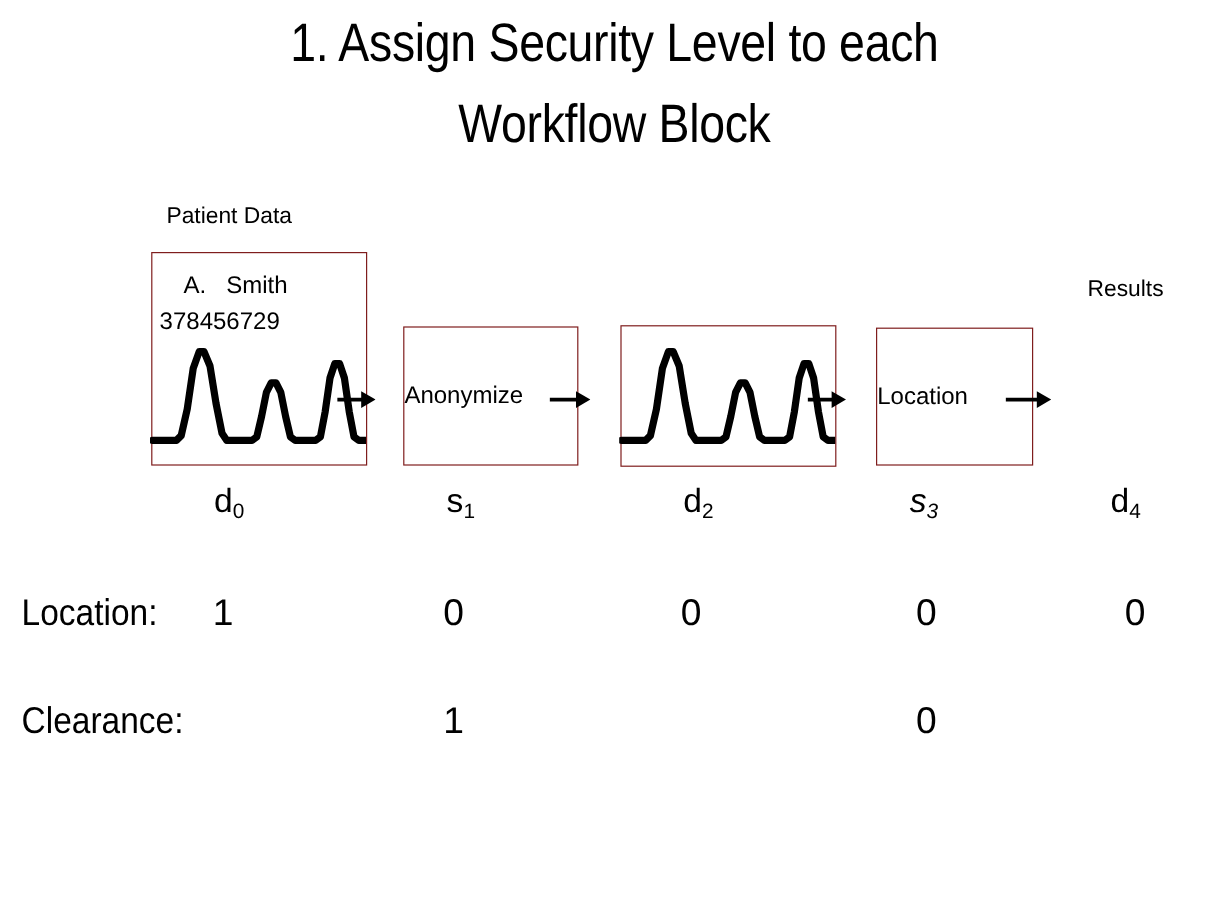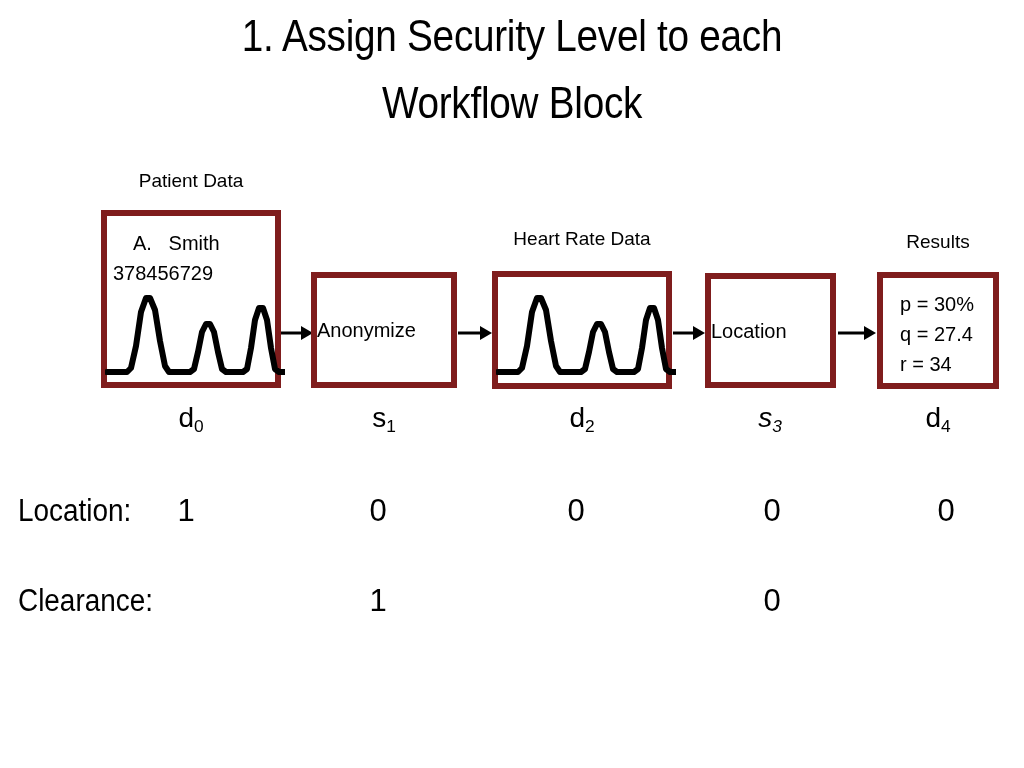--- a/index.html
+++ b/index.html
@@ -37,23 +37,24 @@
   #diagram {
     position: absolute;
     left: 0;
     top: 0;
     width: 1024px;
     height: 768px;
   }
 
   .node {
     position: absolute;
-    border: 6px solid #7f1d1d;
+    border: 1px solid #7f1d1d;
     background: #fff;
     box-sizing: border-box;
+    margin-left: 25px;
   }
 
   .caption-above {
     position: absolute;
     font-size: 19px;
     line-height: 22px;
     white-space: nowrap;
     text-align: center;
   }
 
@@ -163,21 +164,20 @@
     <span>s</span><sub>1</sub>
   </div>
 
   <div class="arrow" style="left:458px; top:322px; width:34px;">
     <svg width="34" height="22" viewBox="0 0 34 22">
       <line x1="0" y1="11" x2="24" y2="11" stroke="#000" stroke-width="3"></line>
       <polygon points="22,4 34,11 22,18" fill="#000"></polygon>
     </svg>
   </div>
 
-  <div class="caption-above" style="left:492px; top:228px; width:180px;">Heart Rate Data</div>
 
   <div class="node" style="left:492px; top:271px; width:180px; height:118px;">
     <div class="wave" style="left:-2px; top:9px;">
       <svg width="180" height="100" viewBox="0 0 180 100">
         <path d="M 2 86 L 22 86 L 26 82 L 31 60 L 36 26 L 41 12 L 45 12
                  L 50 24 L 55 55 L 60 80 L 64 86 L 85 86
                  L 89 83 L 93 66 L 97 46 L 101 38 L 105 38
                  L 109 46 L 113 66 L 117 83 L 121 86 L 138 86
                  L 142 83 L 146 62 L 150 34 L 154 22 L 158 22
                  L 162 34 L 166 62 L 170 83 L 174 86 L 180 86" fill="none" stroke="#000" stroke-width="6" stroke-linejoin="round" stroke-linecap="round"></path>
@@ -206,25 +206,20 @@
 
   <div class="arrow" style="left:838px; top:322px; width:38px;">
     <svg width="38" height="22" viewBox="0 0 38 22">
       <line x1="0" y1="11" x2="28" y2="11" stroke="#000" stroke-width="3"></line>
       <polygon points="26,4 38,11 26,18" fill="#000"></polygon>
     </svg>
   </div>
 
   <div class="caption-above" style="left:877px; top:231px; width:122px;">Results</div>
 
-  <div class="node" style="left:877px; top:272px; width:122px; height:117px;">
-    <div class="node-text" style="left:17px; top:11px;">p = 30%</div>
-    <div class="node-text" style="left:17px; top:41px;">q = 27.4</div>
-    <div class="node-text" style="left:17px; top:71px;">r = 34</div>
-  </div>
 
   <div class="sub-label" style="left:888px; top:405px; width:100px;">
     <span>d</span><sub>4</sub>
   </div>
 
 </div>
 
 <div>
 
   <div class="row-label" style="left:18px; top:493px;">Location:</div>

